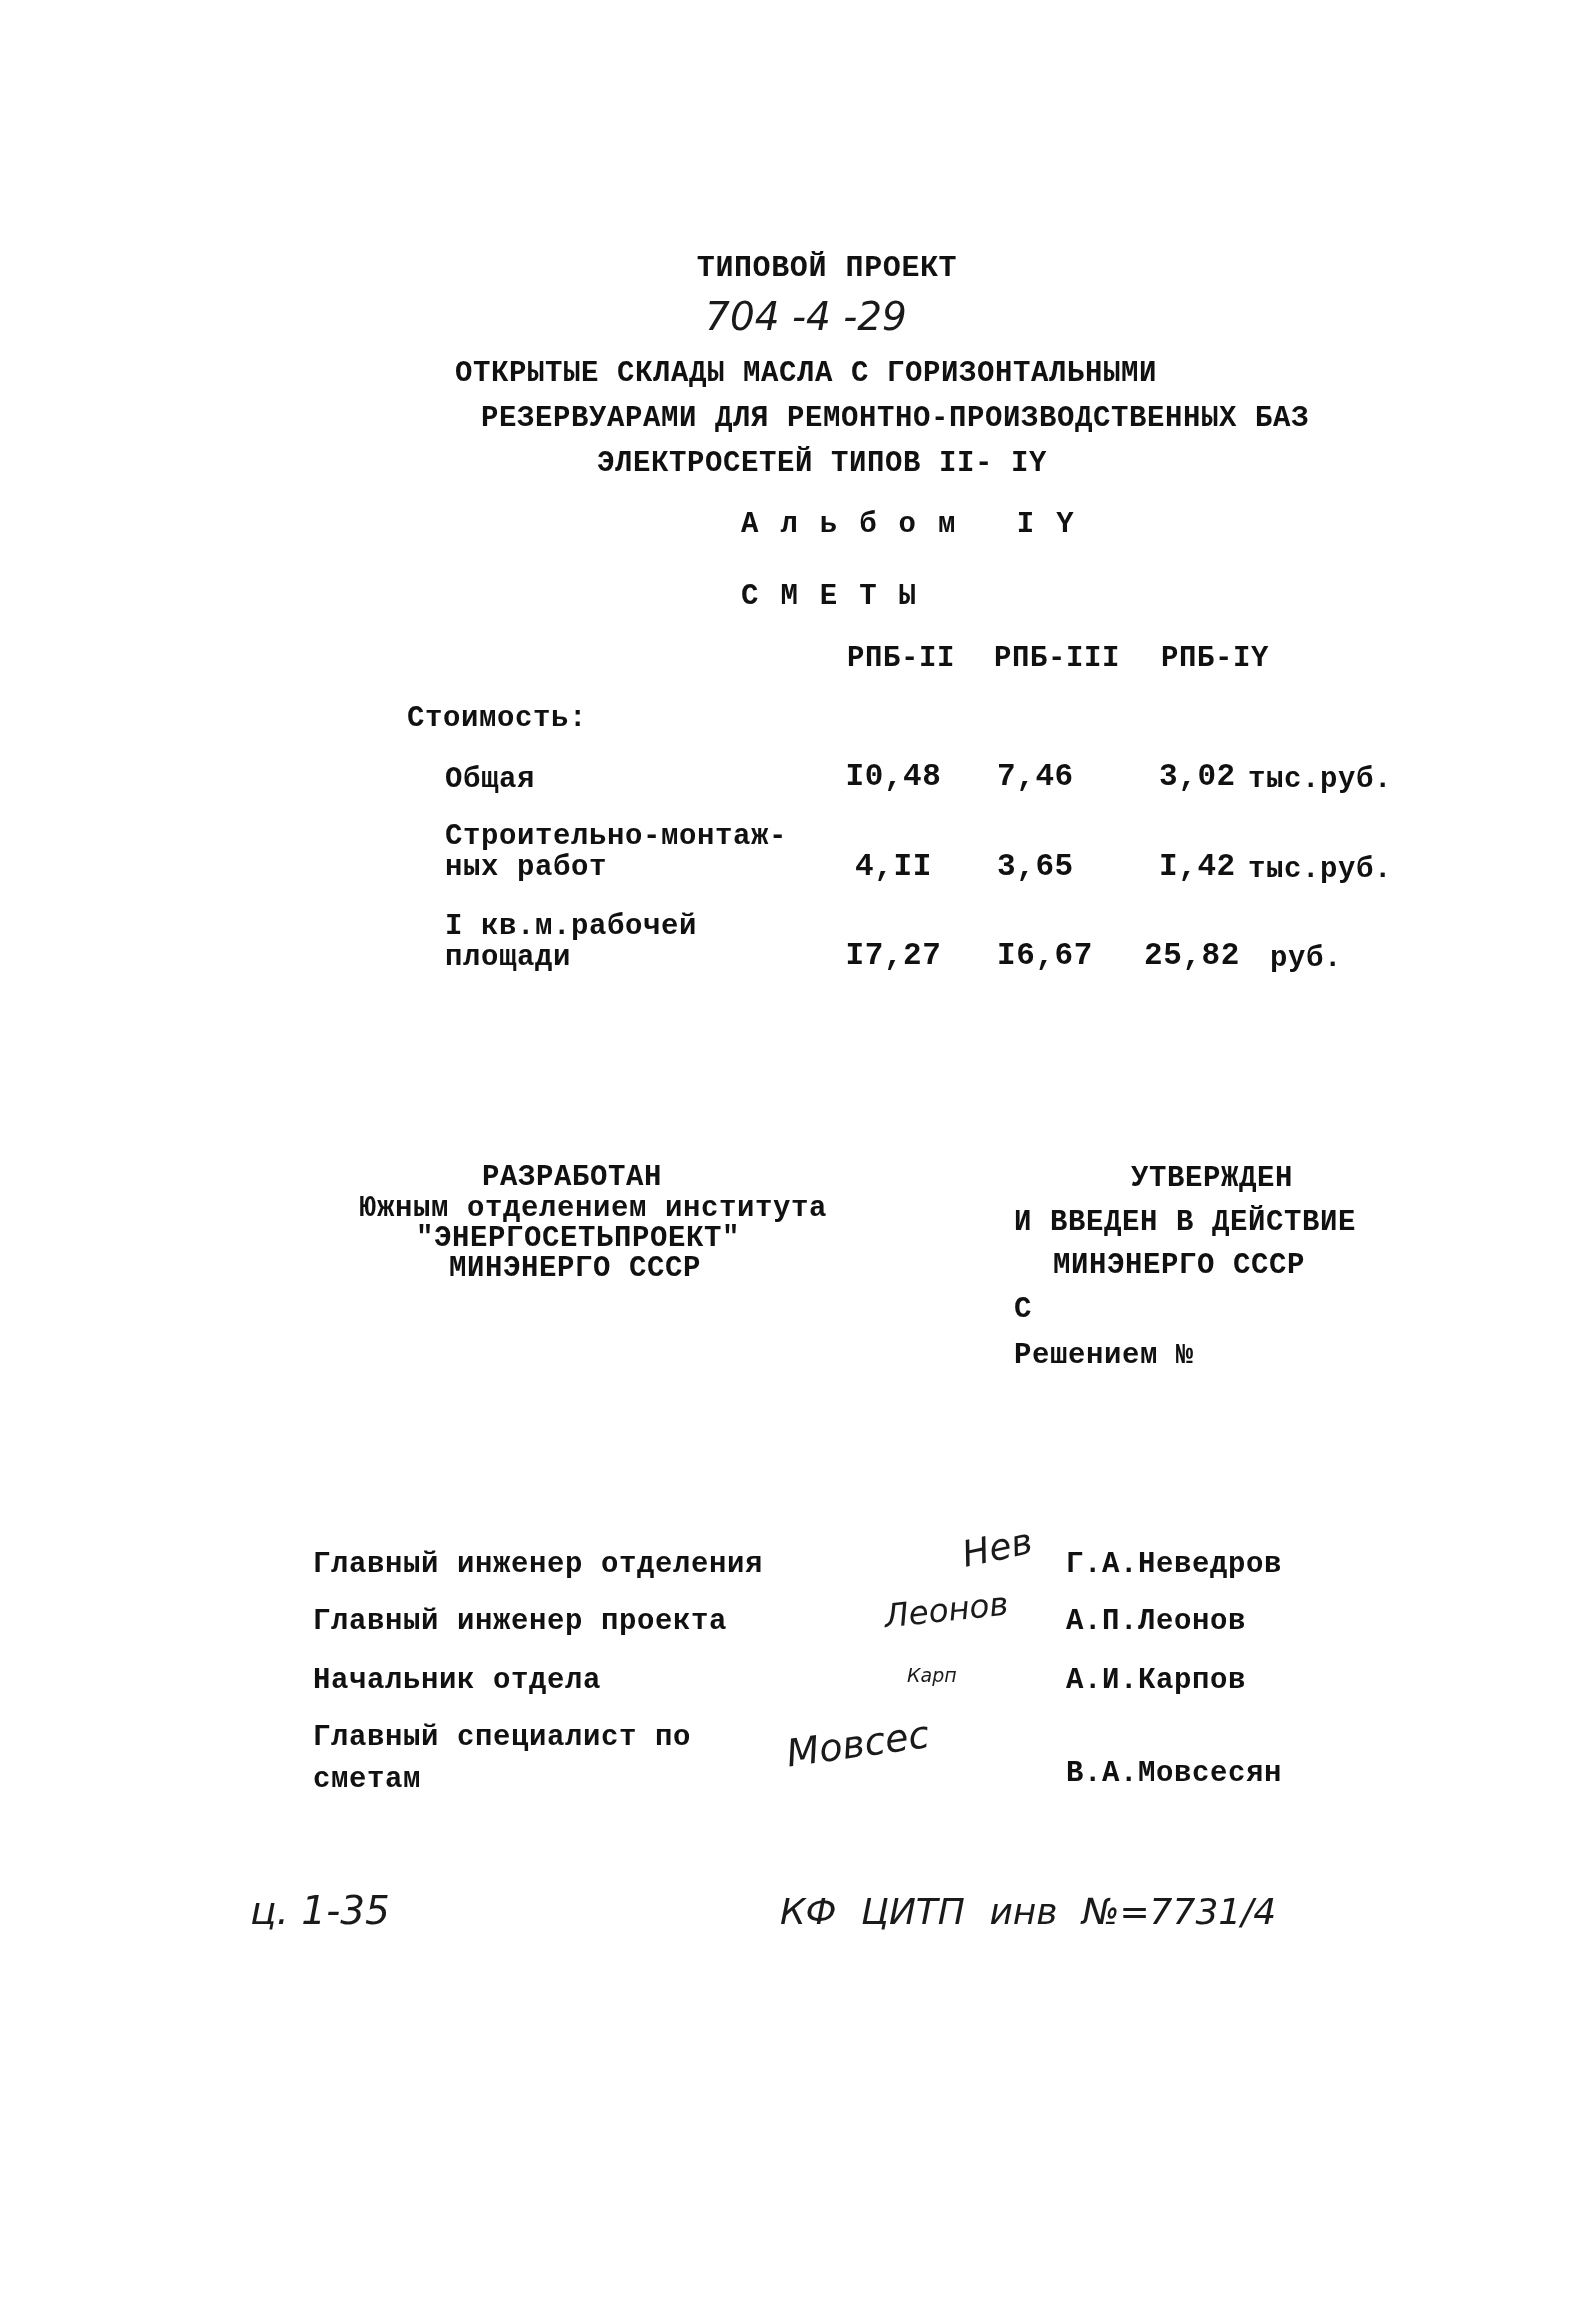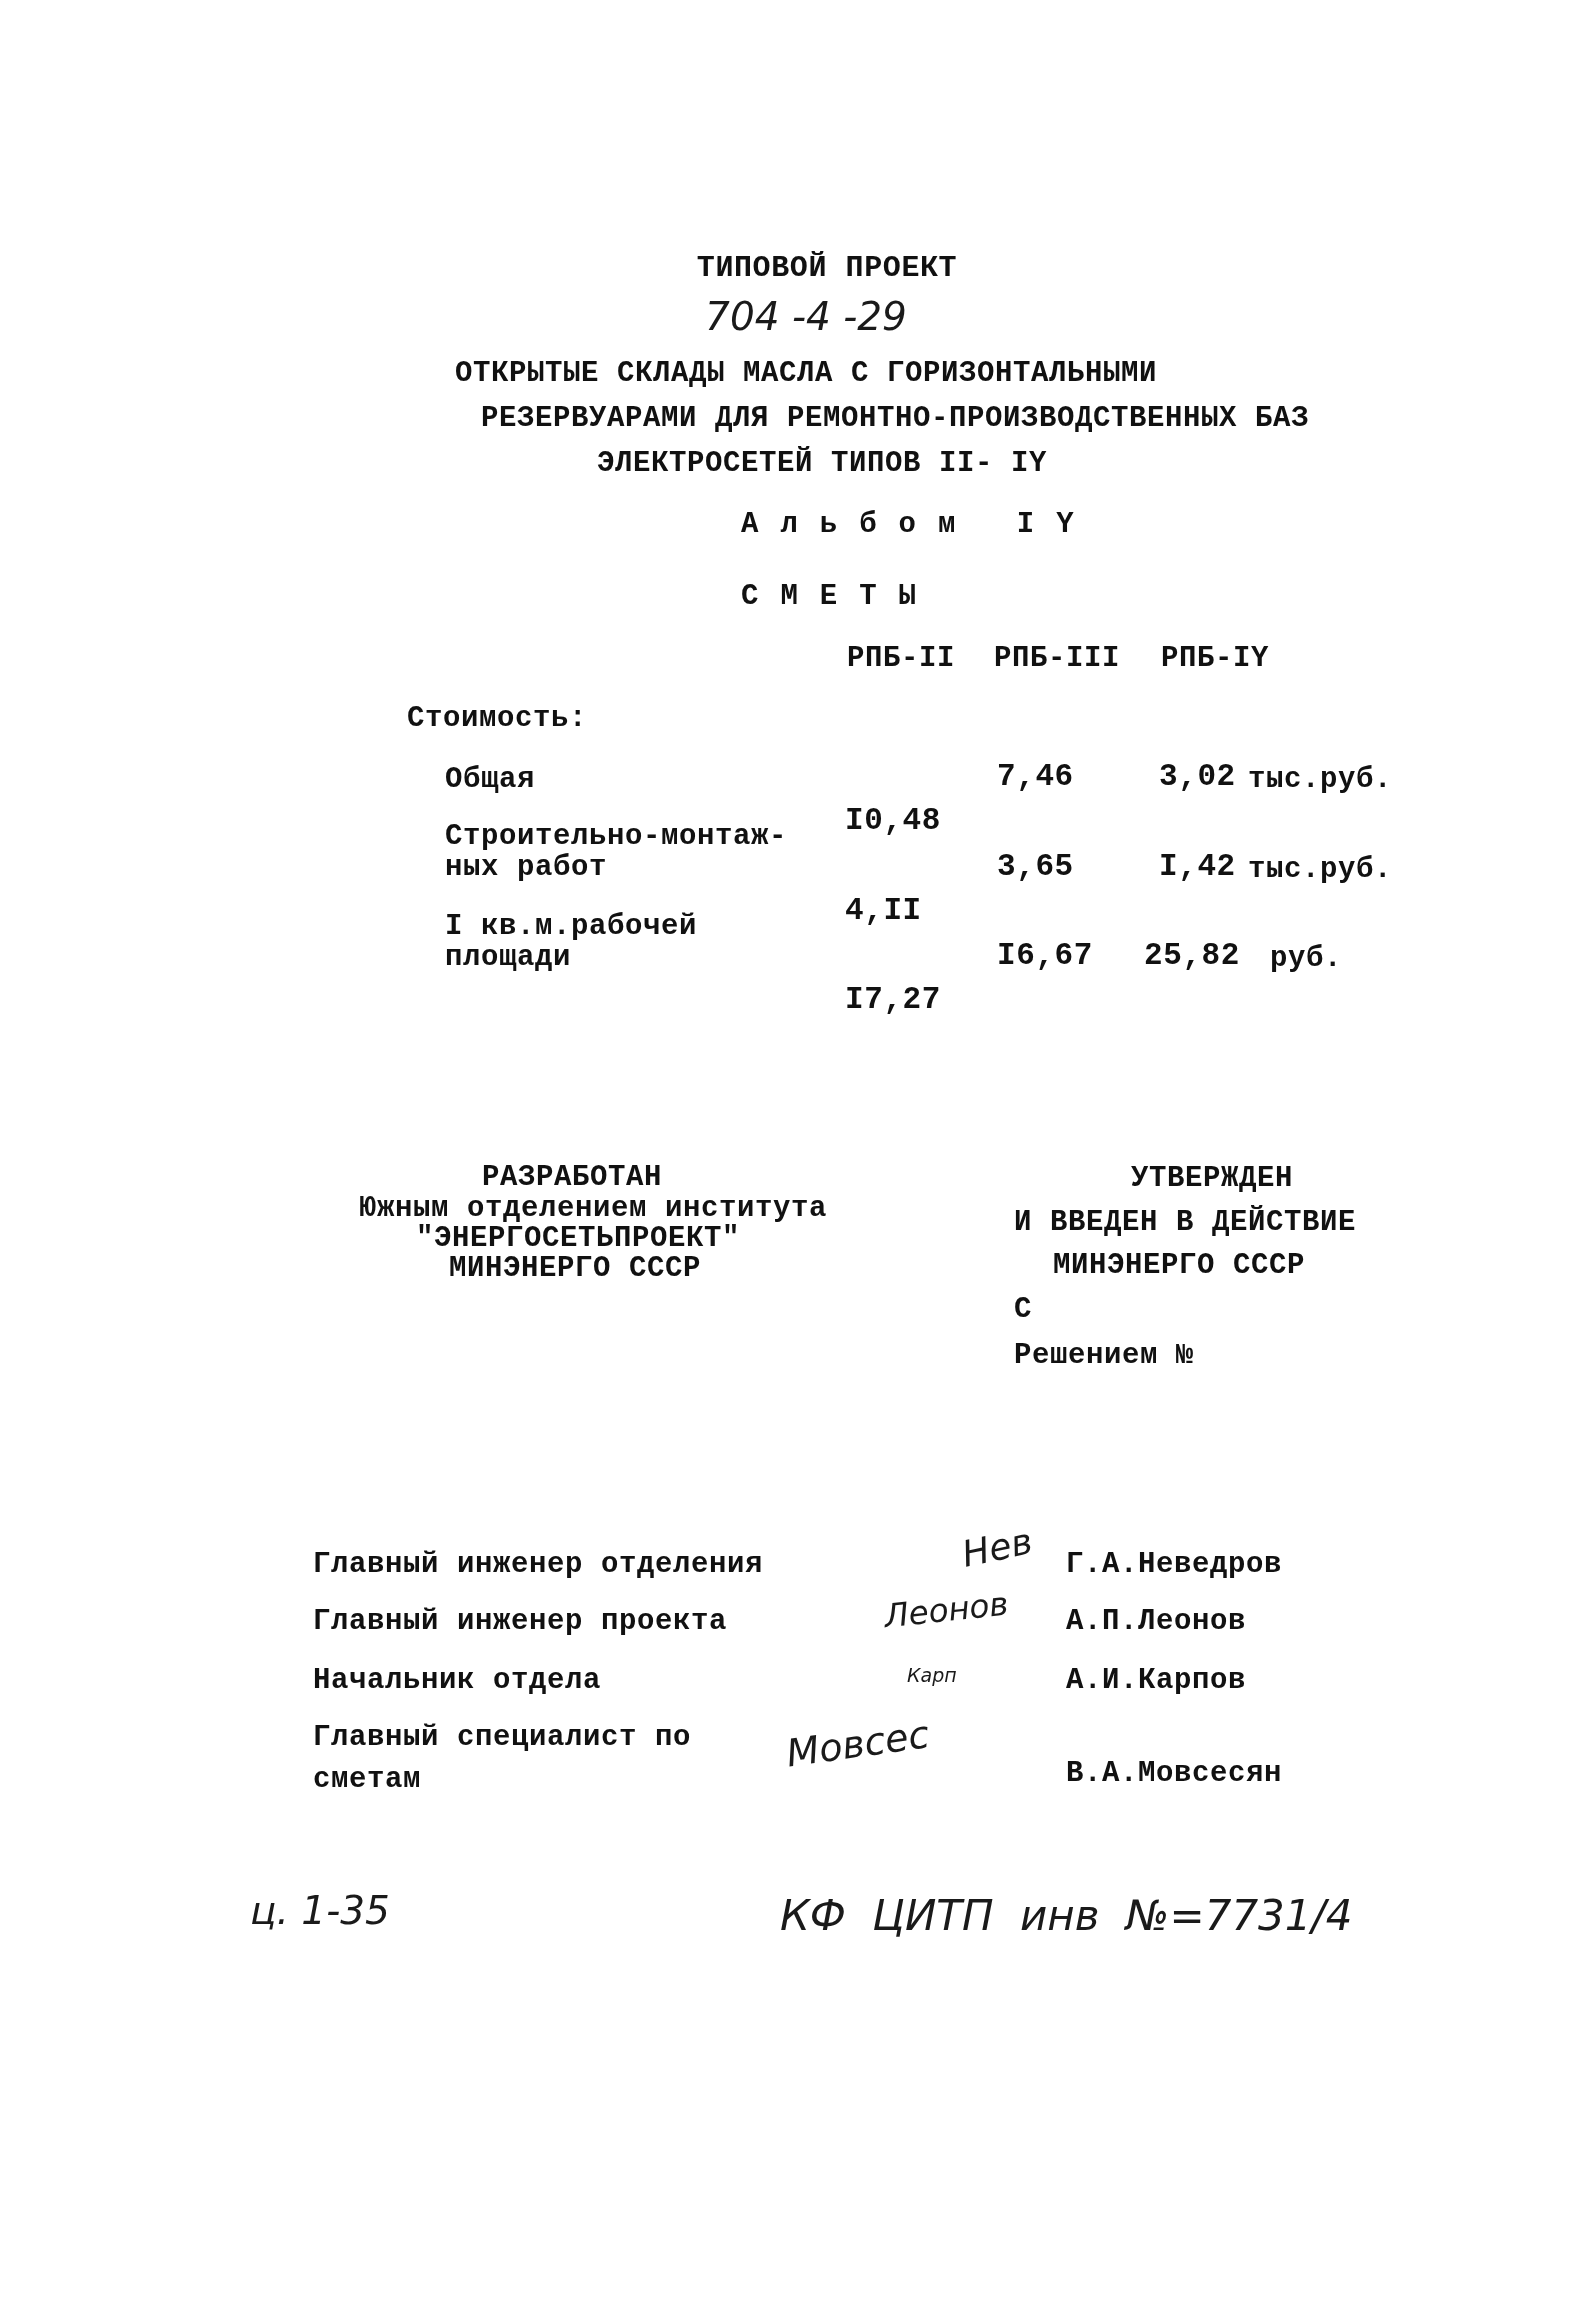--- a/index.html
+++ b/index.html
@@ -6,21 +6,21 @@
   body { width:1589px; height:2319px; position:relative; overflow:hidden;
          font-family:"Liberation Mono", "DejaVu Sans Mono", monospace; color:#111; }
   .abs { position:absolute; white-space:nowrap; }
   .tw { font-family:"Liberation Mono", "DejaVu Sans Mono", monospace; font-weight:bold; letter-spacing:0.6px; }
   .hand { font-family:"DejaVu Sans", "Liberation Sans", sans-serif; font-style:italic; font-weight:normal; color:#1a1a1a; }
   .c { transform:translateX(-50%); text-align:center; }
   .h1 { font-size:30px; }
   .t  { font-size:29px;text-align:center; }
   .sp { letter-spacing:22px; }
   .num { font-size:31px; }
-  .r  { text-align:left;margin-top:44px; }
+  .r  { text-align:center; }
 </style>
 </head>
 <body>
 
 <div class="abs tw h1 c" style="left:827px; top:251px;">ТИПОВОЙ ПРОЕКТ</div>
 <div class="abs hand c" style="left:806px; top:294px; font-size:39px;">704 -4 -29</div>
 <div class="abs tw t" style="left:455px; top:357px;">ОТКРЫТЫЕ СКЛАДЫ МАСЛА С ГОРИЗОНТАЛЬНЫМИ</div>
 <div class="abs tw t" style="left:481px; top:402px;">РЕЗЕРВУАРАМИ ДЛЯ РЕМОНТНО-ПРОИЗВОДСТВЕННЫХ БАЗ</div>
 <div class="abs tw t" style="left:597px; top:447px;">ЭЛЕКТРОСЕТЕЙ ТИПОВ II- IY</div>
 <div class="abs tw t sp" style="left:741px; top:508px;">Альбом IY</div>
@@ -74,14 +74,14 @@
 <div class="abs tw t" style="left:313px; top:1664px;">Начальник отдела</div>
 <div class="abs hand" style="left:907px; top:1664px; font-size:19px;">Карп</div>
 <div class="abs tw t" style="left:1066px; top:1664px;">А.И.Карпов</div>
 
 <div class="abs tw t" style="left:313px; top:1721px;">Главный специалист по</div>
 <div class="abs tw t" style="left:313px; top:1751px;margin-top:12px;">сметам</div>
 <div class="abs hand" style="left:786px; top:1722px; font-size:38px; transform:rotate(-8deg);">Мовсес</div>
 <div class="abs tw t" style="left:1066px; top:1757px;">В.А.Мовсесян</div>
 
 <div class="abs hand" style="left:250px; top:1888px; font-size:39px;">ц. 1-35</div>
-<div class="abs hand" style="left:780px; top:1891px; font-size:42px; word-spacing:13px;">КФ ЦИТП  инв №=7731/4</div>
+<div class="abs hand" style="left:780px; top:1891px; font-size:36px; word-spacing:13px;">КФ ЦИТП  инв №=7731/4</div>
 
 
 </body></html>

